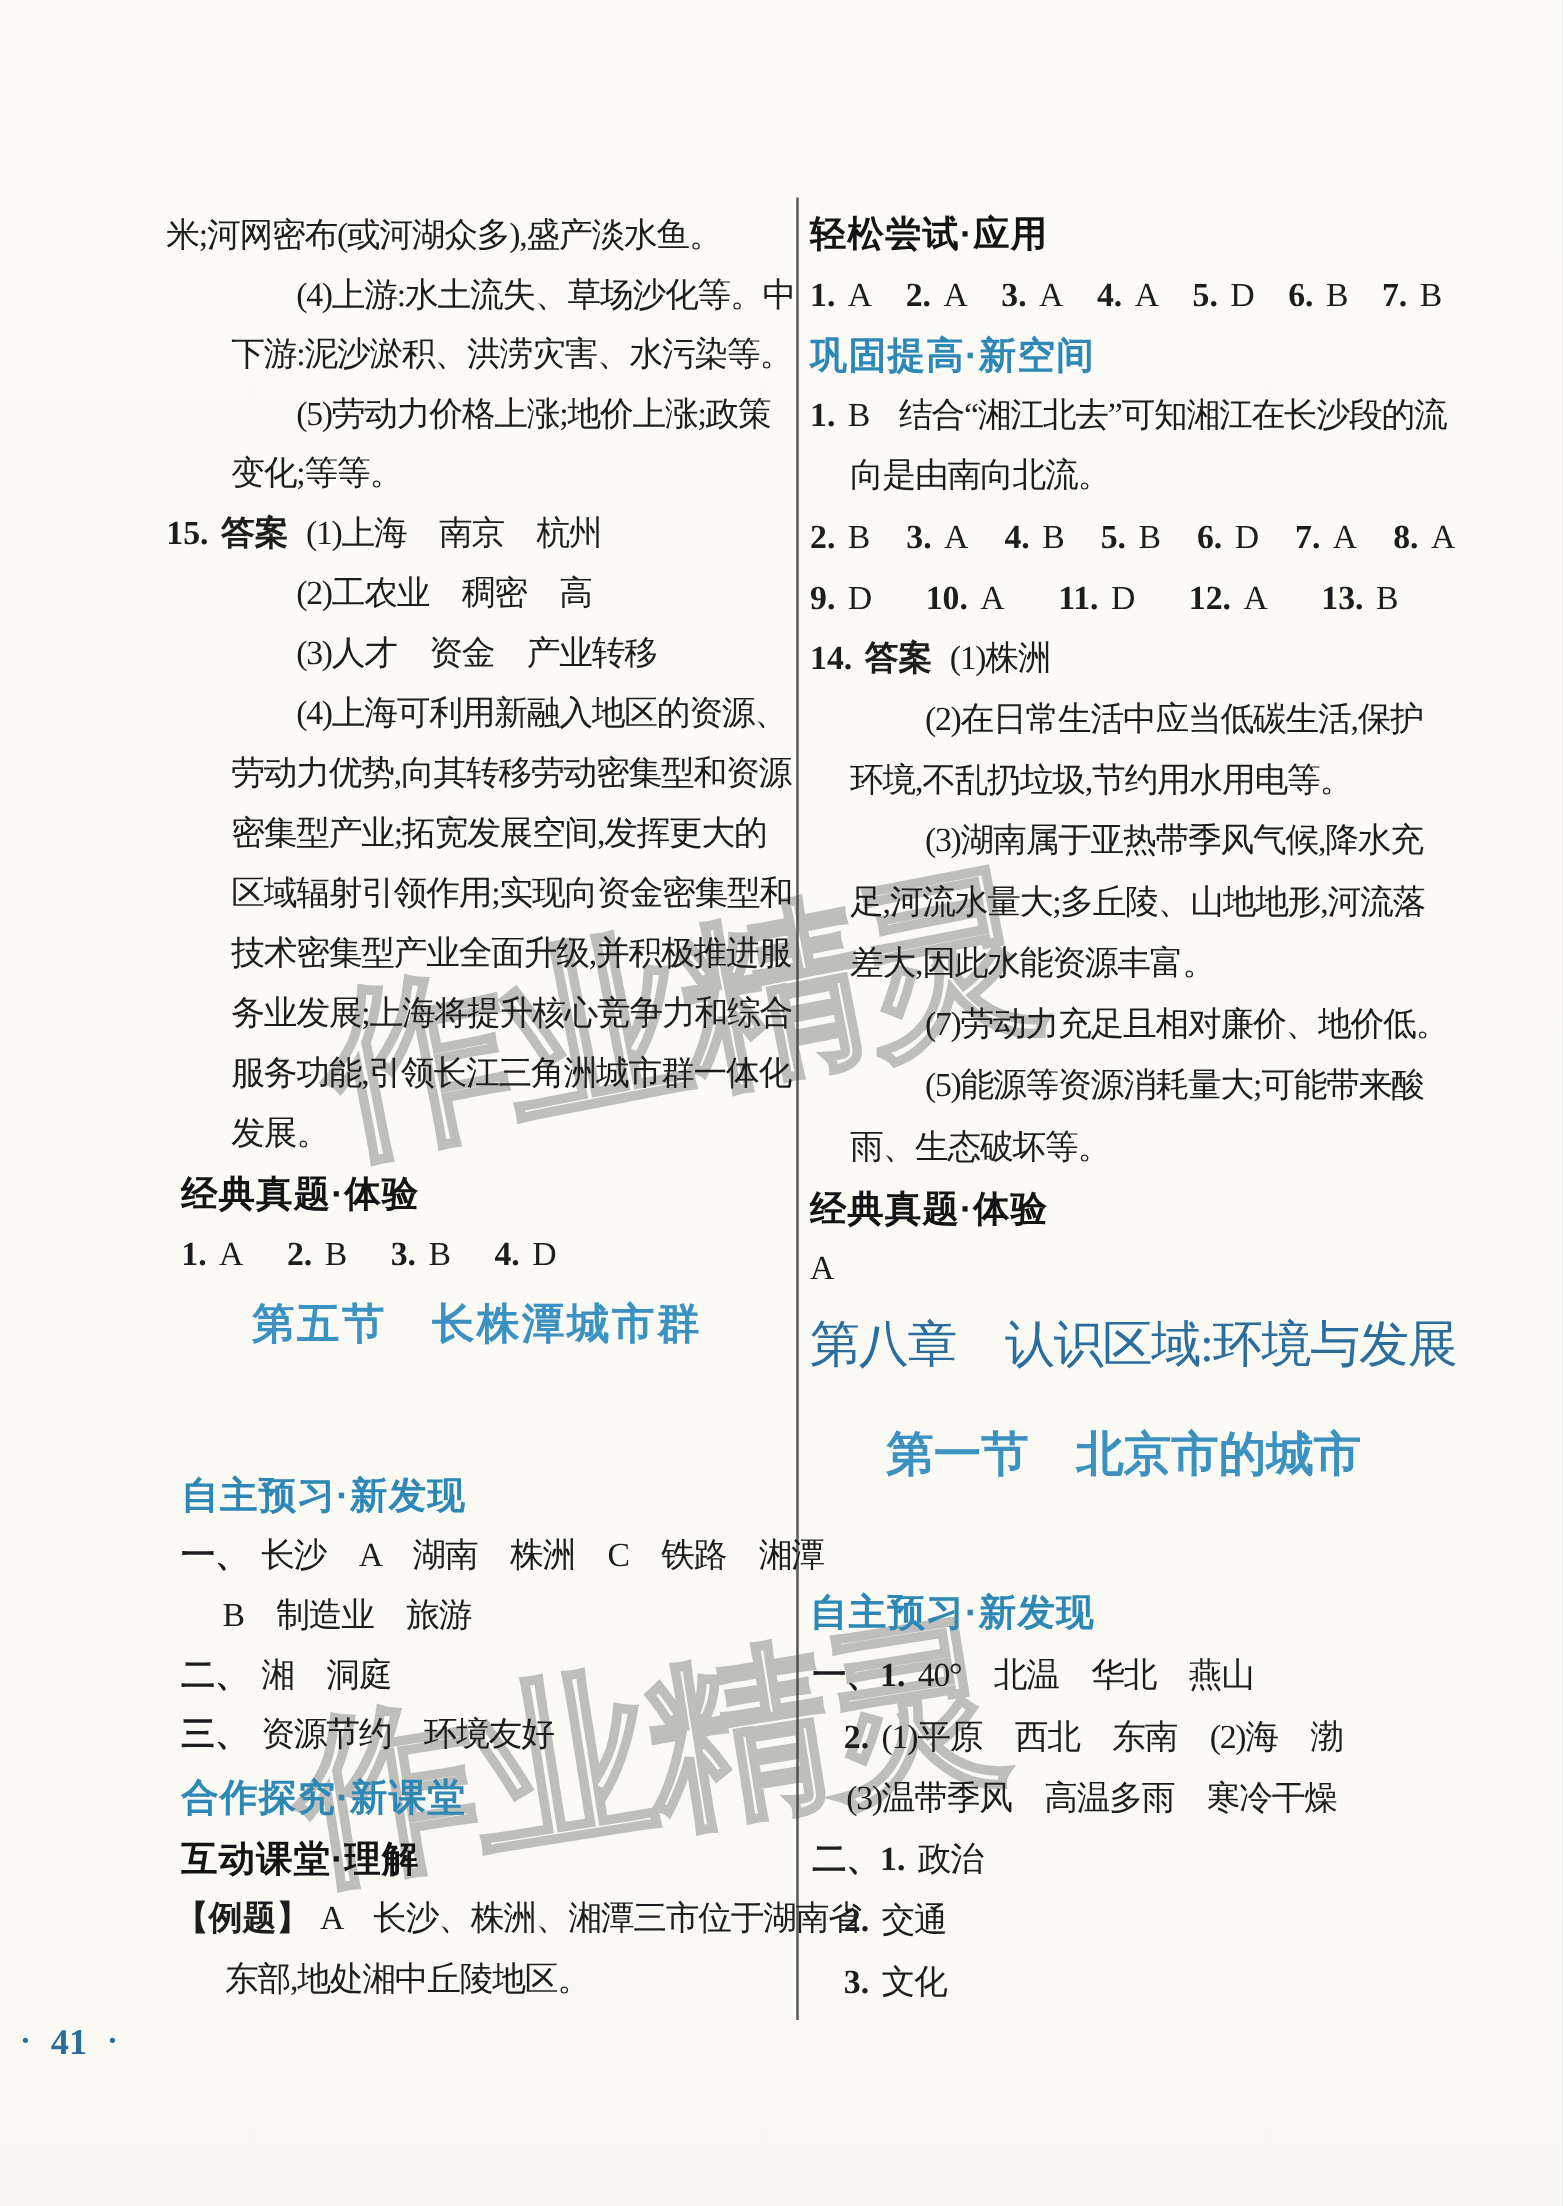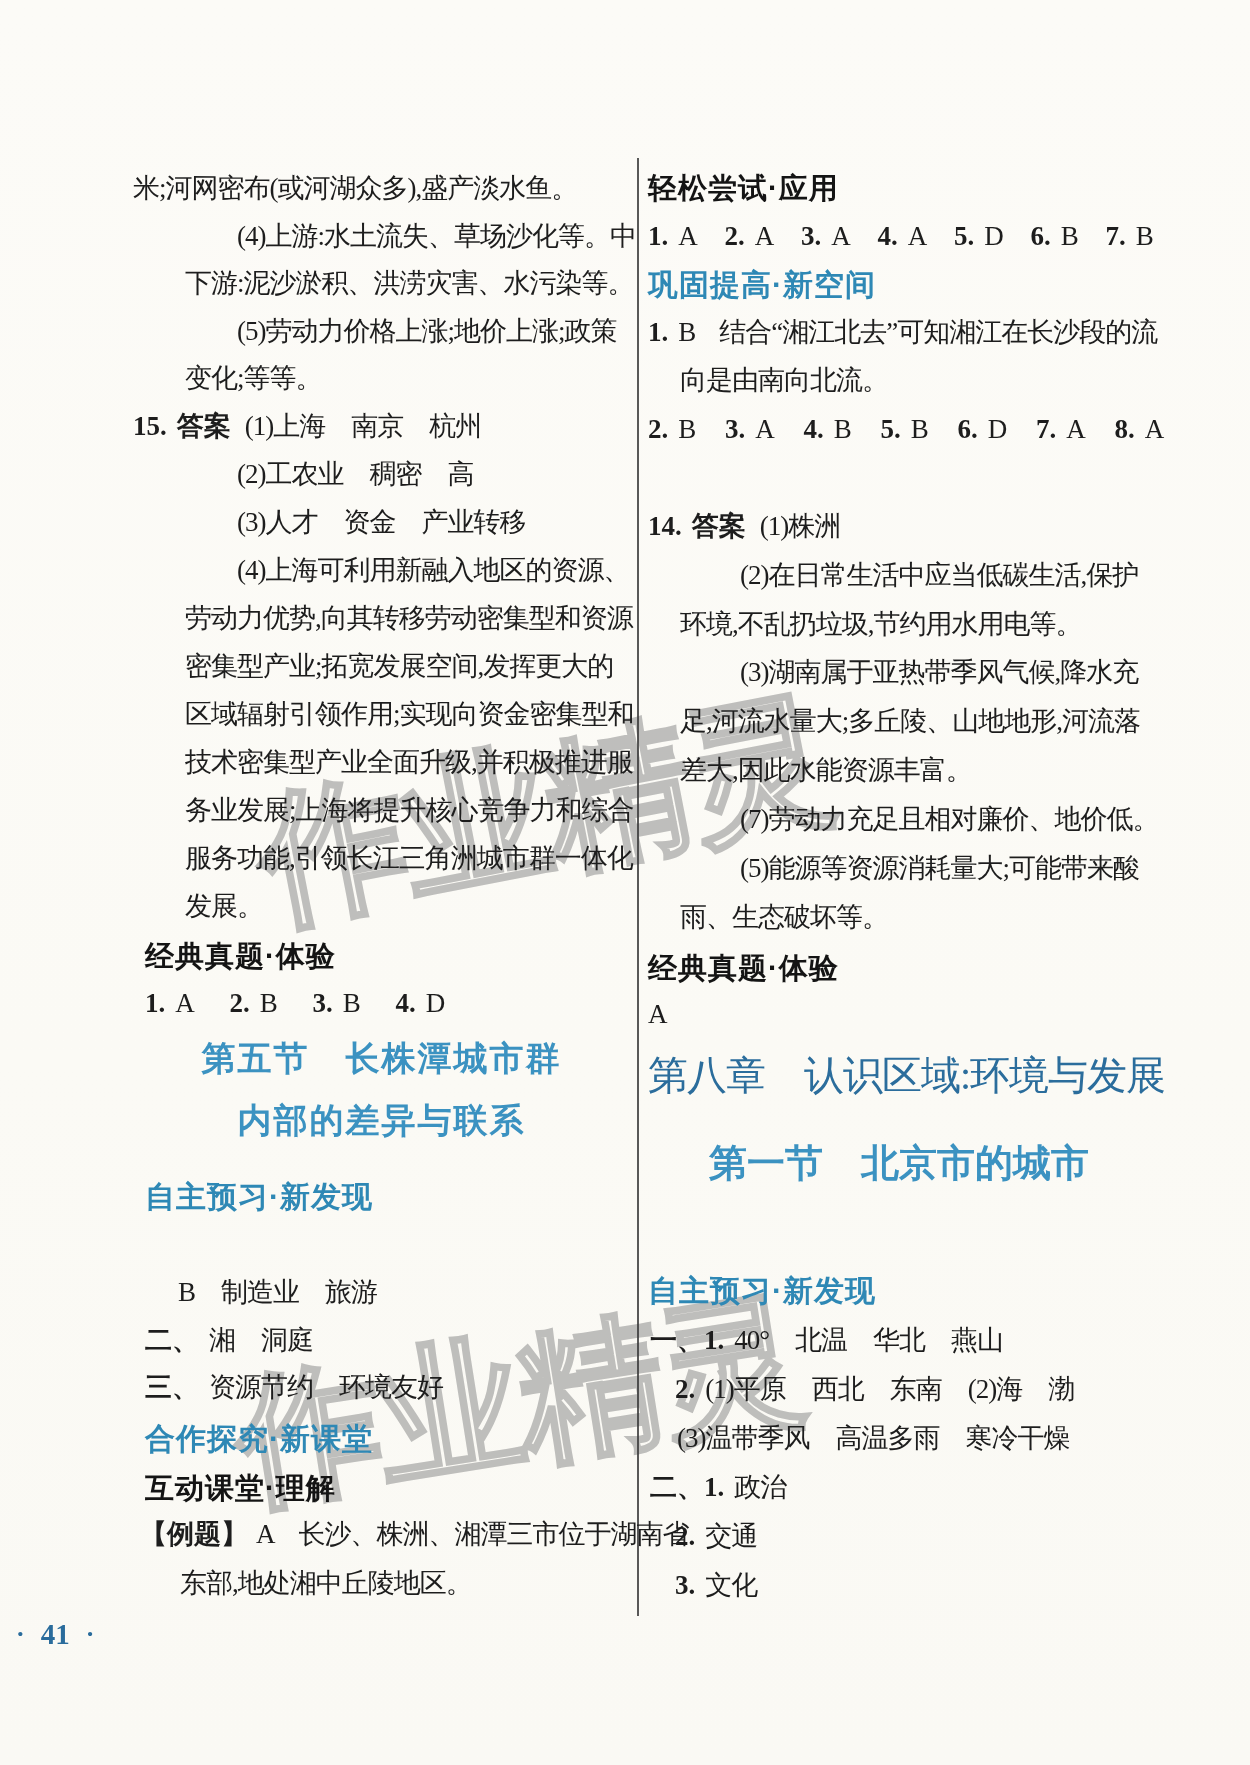--- a/index.html
+++ b/index.html
@@ -69,24 +69,26 @@
   <div class="ln hb" style="left:145px;top:938px">经典真题·体验</div>
 
   <div class="ln row-l" style="left:145px;top:987px">
     <span class="pair"><span class="n">1.</span><span>A</span></span>
     <span class="pair"><span class="n">2.</span><span>B</span></span>
     <span class="pair"><span class="n">3.</span><span>B</span></span>
     <span class="pair"><span class="n">4.</span><span>D</span></span>
   </div>
 
   <div class="sechead" style="top:1036px">第五节　长株潭城市群</div>
-  <div class="sechead" style="top:1098px">内部的差异与联系</div>
 
   <div class="ln hblue" style="left:145px;top:1178px">自主预习·新发现</div>
 
+  <div class="ln" style="left:145px;top:1228px">
+    <span class="n">一、</span><span>长沙　A　湖南　株洲　C　铁路　湘潭</span>
+  </div>
   <div class="ln" style="left:178px;top:1276px">B　制造业　旅游</div>
   <div class="ln" style="left:145px;top:1324px">
     <span class="n">二、</span><span>湘　洞庭</span>
   </div>
   <div class="ln" style="left:145px;top:1371px">
     <span class="n">三、</span><span>资源节约　环境友好</span>
   </div>
 
   <div class="ln hblue" style="left:145px;top:1420px">合作探究·新课堂</div>
   <div class="ln hb" style="left:145px;top:1470px">互动课堂·理解</div>
@@ -118,20 +120,27 @@
   <div class="ln row-m" style="left:648px;top:413px">
     <span class="pair"><span class="n">2.</span><span>B</span></span>
     <span class="pair"><span class="n">3.</span><span>A</span></span>
     <span class="pair"><span class="n">4.</span><span>B</span></span>
     <span class="pair"><span class="n">5.</span><span>B</span></span>
     <span class="pair"><span class="n">6.</span><span>D</span></span>
     <span class="pair"><span class="n">7.</span><span>A</span></span>
     <span class="pair"><span class="n">8.</span><span>A</span></span>
   </div>
 
+  <div class="ln row-w" style="left:648px;top:462px">
+    <span class="pair"><span class="n">9.</span><span>D</span></span>
+    <span class="pair"><span class="n">10.</span><span>A</span></span>
+    <span class="pair"><span class="n">11.</span><span>D</span></span>
+    <span class="pair"><span class="n">12.</span><span>A</span></span>
+    <span class="pair"><span class="n">13.</span><span>B</span></span>
+  </div>
 
   <div class="ln" style="left:648px;top:510px">
     <span class="n">14.</span><span class="lab">答案</span><span>(1)株洲</span>
   </div>
   <div class="ln" style="left:740px;top:559px">(2)在日常生活中应当低碳生活,保护</div>
   <div class="ln" style="left:680px;top:608px">环境,不乱扔垃圾,节约用水用电等。</div>
   <div class="ln" style="left:740px;top:656px">(3)湖南属于亚热带季风气候,降水充</div>
   <div class="ln" style="left:680px;top:705px">足,河流水量大;多丘陵、山地地形,河流落</div>
   <div class="ln" style="left:680px;top:754px">差大,因此水能资源丰富。</div>
   <div class="ln" style="left:740px;top:803px">(7)劳动力充足且相对廉价、地价低。</div>

